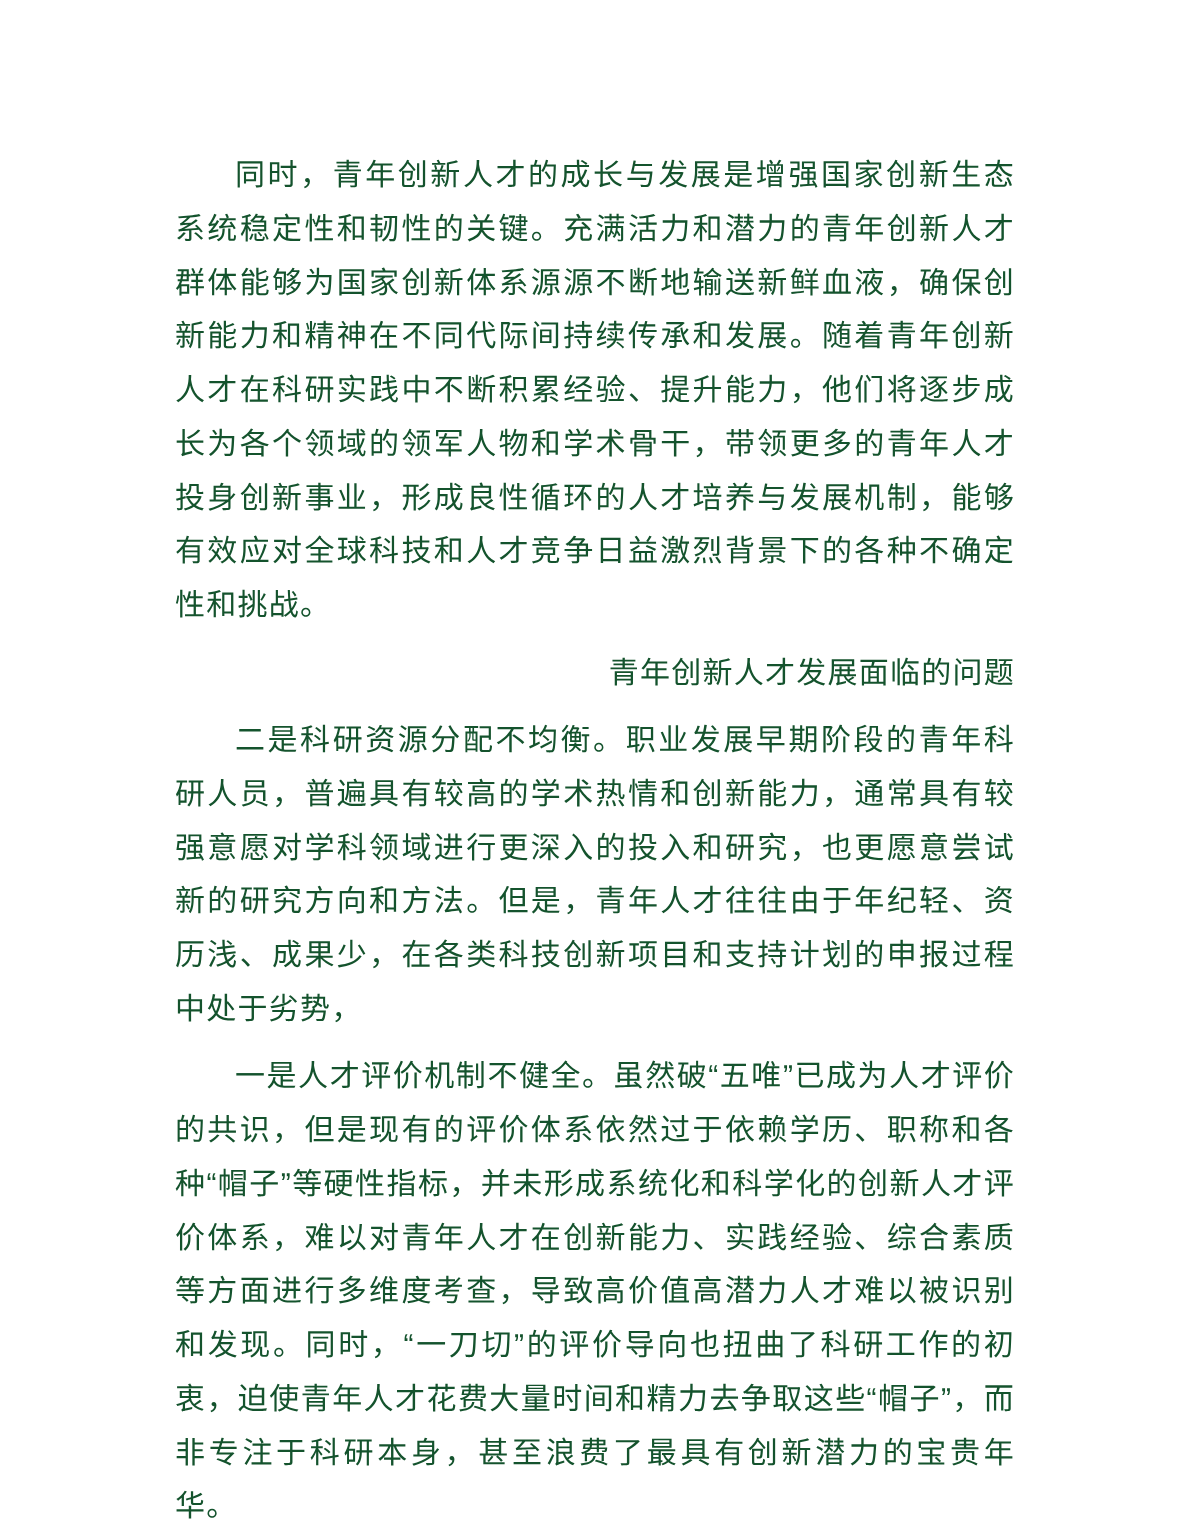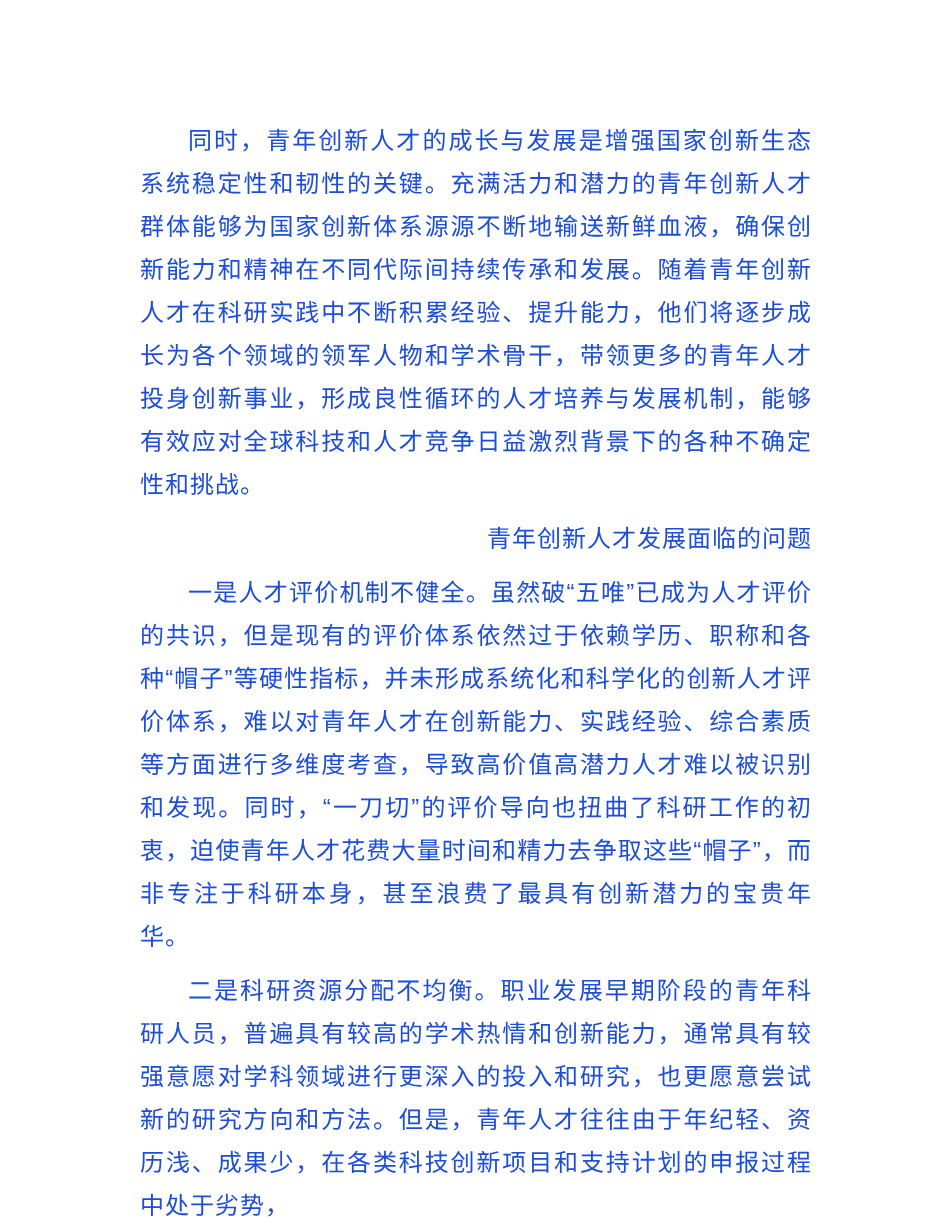--- a/index.html
+++ b/index.html
@@ -28,30 +28,30 @@
   }
   .doc-body p {
     margin: 0 0 11px 0;
     font-size: 24px;
     line-height: 43px;
     letter-spacing: 1px;
     text-indent: 2em;
     text-align: justify;
     text-justify: inter-ideograph;
     word-break: break-all;
-    color: #1d4ed8;
+    color: #14532d;
     font-weight: 400;
   }
   .doc-body p.heading {
     text-align: right;
   }
 </style>
 </head>
 <body>
 
 <div class="page">
   <div class="doc-body">
     <p>同时，青年创新人才的成长与发展是增强国家创新生态系统稳定性和韧性的关键。充满活力和潜力的青年创新人才群体能够为国家创新体系源源不断地输送新鲜血液，确保创新能力和精神在不同代际间持续传承和发展。随着青年创新人才在科研实践中不断积累经验、提升能力，他们将逐步成长为各个领域的领军人物和学术骨干，带领更多的青年人才投身创新事业，形成良性循环的人才培养与发展机制，能够有效应对全球科技和人才竞争日益激烈背景下的各种不确定性和挑战。</p>
     <p class="heading">青年创新人才发展面临的问题</p>
+    <p>二是科研资源分配不均衡。职业发展早期阶段的青年科研人员，普遍具有较高的学术热情和创新能力，通常具有较强意愿对学科领域进行更深入的投入和研究，也更愿意尝试新的研究方向和方法。但是，青年人才往往由于年纪轻、资历浅、成果少，在各类科技创新项目和支持计划的申报过程中处于劣势，</p>
     <p>一是人才评价机制不健全。虽然破“五唯”已成为人才评价的共识，但是现有的评价体系依然过于依赖学历、职称和各种“帽子”等硬性指标，并未形成系统化和科学化的创新人才评价体系，难以对青年人才在创新能力、实践经验、综合素质等方面进行多维度考查，导致高价值高潜力人才难以被识别和发现。同时，“一刀切”的评价导向也扭曲了科研工作的初衷，迫使青年人才花费大量时间和精力去争取这些“帽子”，而非专注于科研本身，甚至浪费了最具有创新潜力的宝贵年华。</p>
-    <p>二是科研资源分配不均衡。职业发展早期阶段的青年科研人员，普遍具有较高的学术热情和创新能力，通常具有较强意愿对学科领域进行更深入的投入和研究，也更愿意尝试新的研究方向和方法。但是，青年人才往往由于年纪轻、资历浅、成果少，在各类科技创新项目和支持计划的申报过程中处于劣势，</p>
   </div>
 </div>
 
 </body></html>

